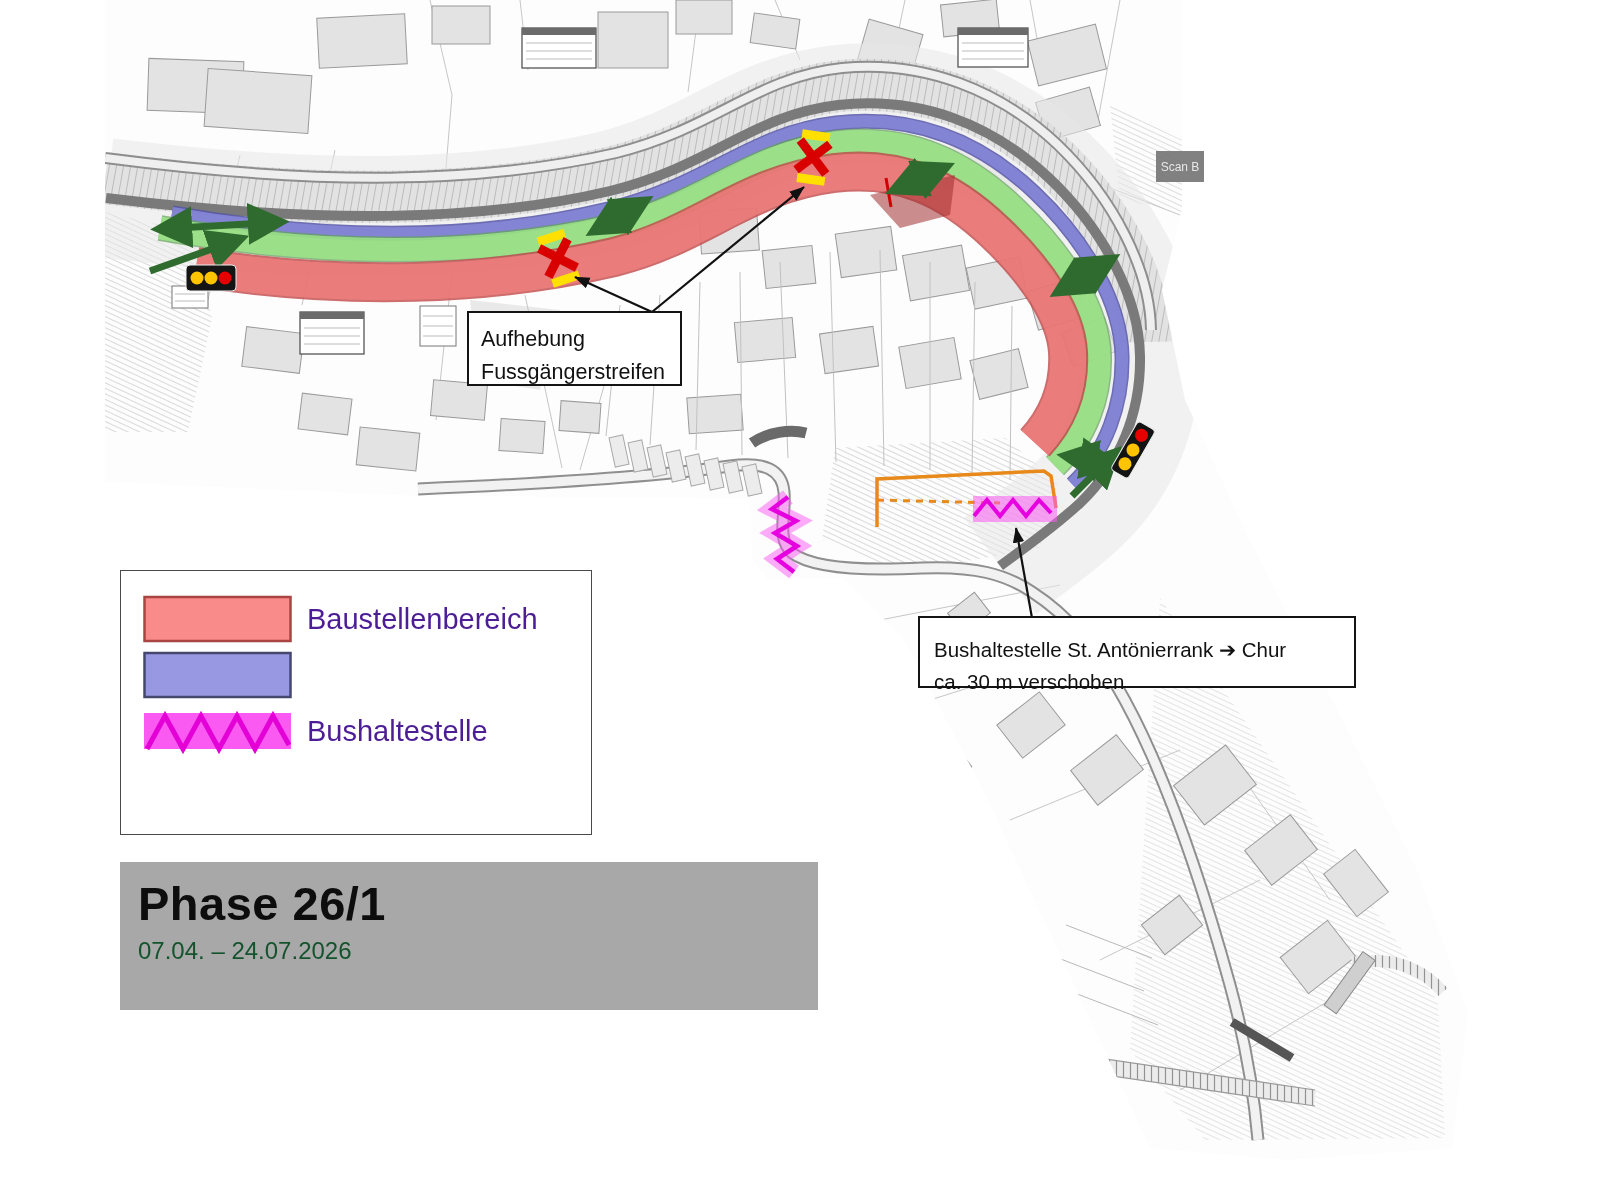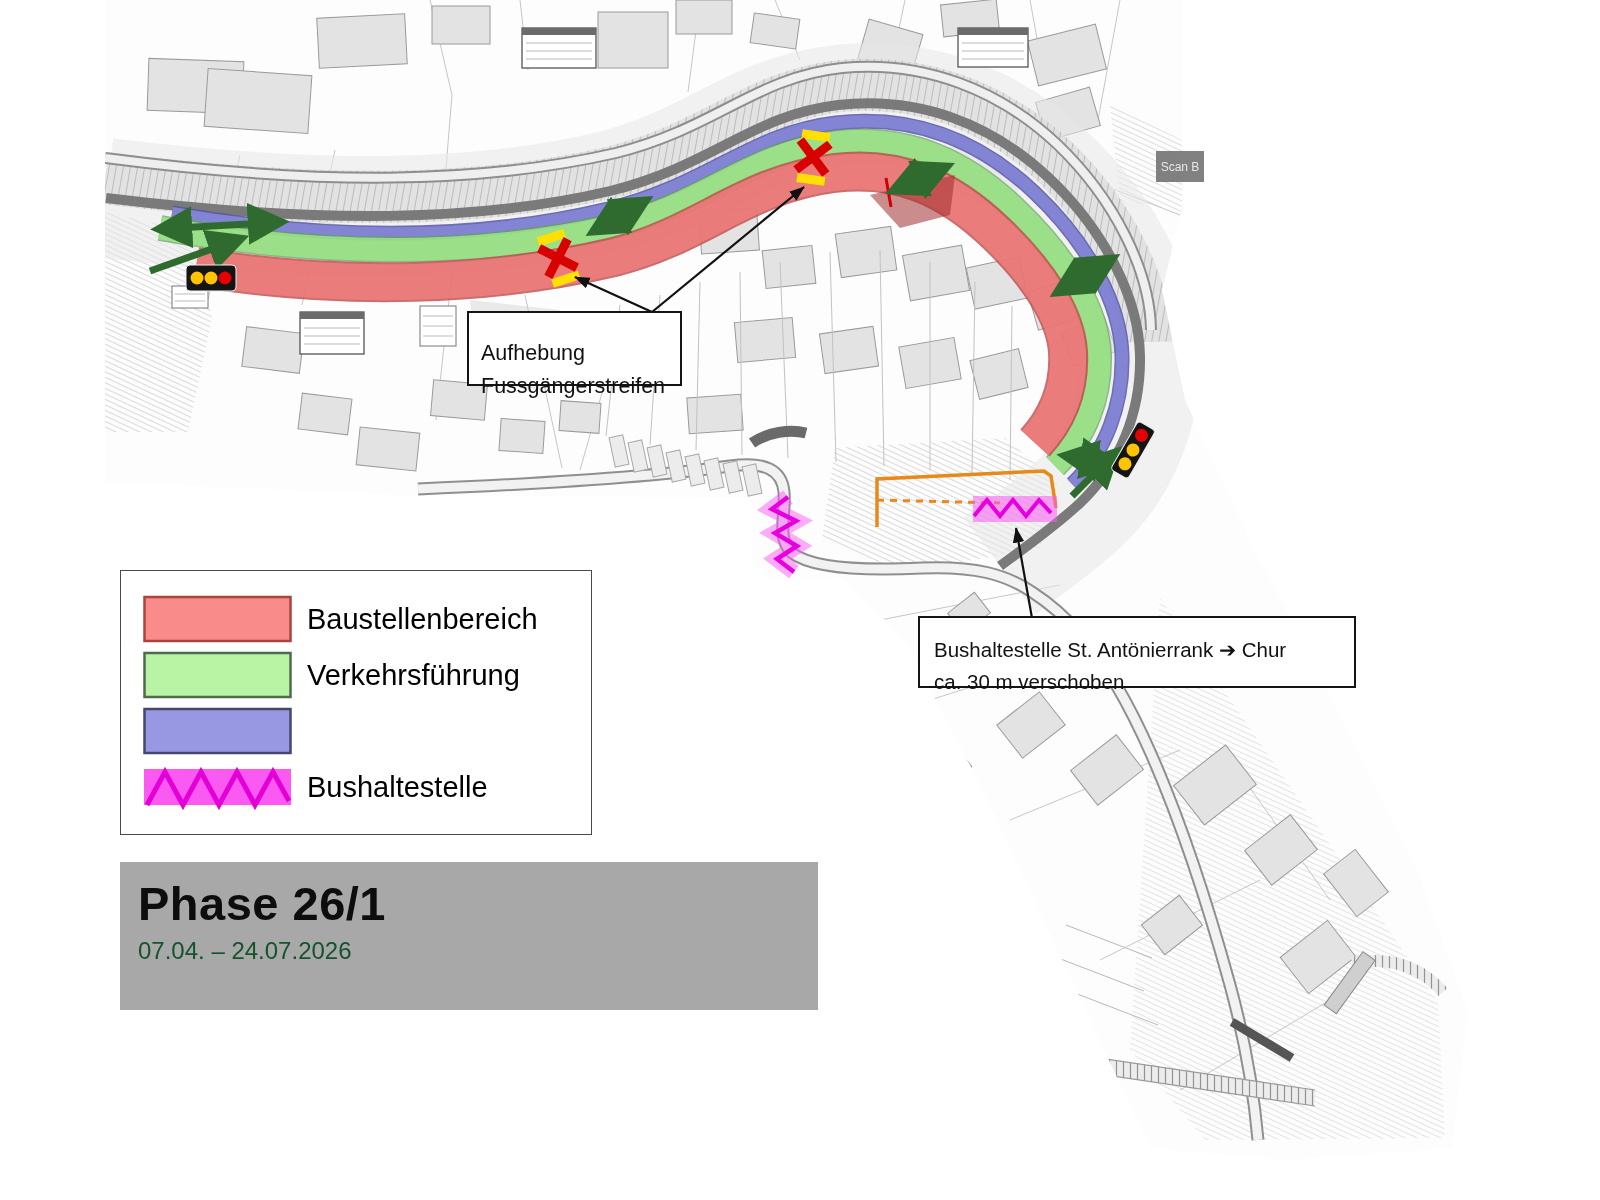--- a/index.html
+++ b/index.html
@@ -3,30 +3,30 @@
 <meta charset="utf-8">
 <style>
   html,body{margin:0;padding:0;background:#fff;}
   body{width:1600px;height:1200px;position:relative;overflow:hidden;
        font-family:"Liberation Sans", sans-serif;color:#111;}
   #map-svg{position:absolute;left:0;top:0;width:1600px;height:1200px;}
 
   .callout{position:absolute;background:#fff;border:2.5px solid #141414;
            box-sizing:border-box;line-height:1.55;}
   #callout-crossing{left:467px;top:311px;width:215px;height:75px;
-                    padding:24px 12px;font-size:21.5px;}
+                    padding:10px 12px;font-size:21.5px;}
   #callout-busstop{left:918px;top:616px;width:438px;height:72px;
                    padding:16px 14px;font-size:20.5px;}
 
   #legend{position:absolute;left:120px;top:570px;width:472px;height:265px;
           background:#fff;border:1.5px solid #4a4a4a;box-sizing:border-box;
           padding:24px 20px 18px 22px;}
   .legend-row{display:flex;align-items:center;height:48px;margin-bottom:8px;}
   .legend-row svg{flex:0 0 150px;}
-  .legend-label{margin-left:14px;font-size:29px;color:#000000;}
+  .legend-label{margin-left:14px;font-size:29px;color:#4c1d95;}
 
   #phase-box{position:absolute;left:120px;top:862px;width:698px;height:148px;
              background:#a8a8a8;box-sizing:border-box;padding:14px 0 0 18px;}
   #phase-title{font-size:47px;font-weight:bold;color:#0d0d0d;letter-spacing:.5px;}
   #phase-dates{font-size:24px;color:#14532d;margin-top:6px;}
 
   #scan-badge{position:absolute;left:1156px;top:151px;width:48px;height:31px;
               background:rgba(118,118,118,.92);color:#e8e8e8;font-size:12px;
               display:flex;align-items:center;justify-content:center;}
 </style>
@@ -300,26 +300,20 @@
 
 <div id="legend">
   <div class="legend-row">
     <svg width="150" height="48">
       <rect x="1.5" y="2" width="146" height="44" stroke-width="2.5" fill="#f98b8b" stroke="#a94442"></rect>
     </svg>
     <span class="legend-label">Baustellenbereich</span>
   </div>
   <div class="legend-row">
     <svg width="150" height="48">
-      <rect x="1.5" y="2" width="146" height="44" stroke-width="2.5" fill="#b9f3a4" stroke="#4d6b4d"></rect>
-    </svg>
-    <span class="legend-label">Verkehrsführung</span>
-  </div>
-  <div class="legend-row">
-    <svg width="150" height="48">
       <rect x="1.5" y="2" width="146" height="44" stroke-width="2.5" fill="#9898e2" stroke="#45476e"></rect>
     </svg>
   </div>
   <div class="legend-row">
     <svg width="150" height="48">
       <rect x="1" y="6" width="147" height="36" fill="#fa5af2"></rect>
       <polyline points="4,42 22,9 40,42 58,9 76,42 94,9 112,42 130,9 146,38" fill="none" stroke-width="5" stroke="#e300d6"></polyline>
     </svg>
     <span class="legend-label">Bushaltestelle</span>
   </div>

